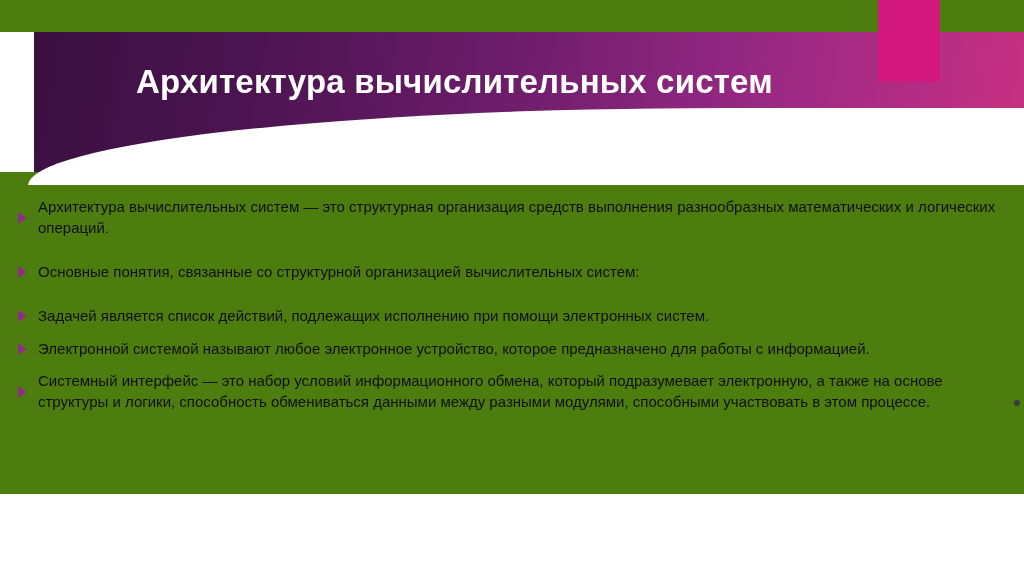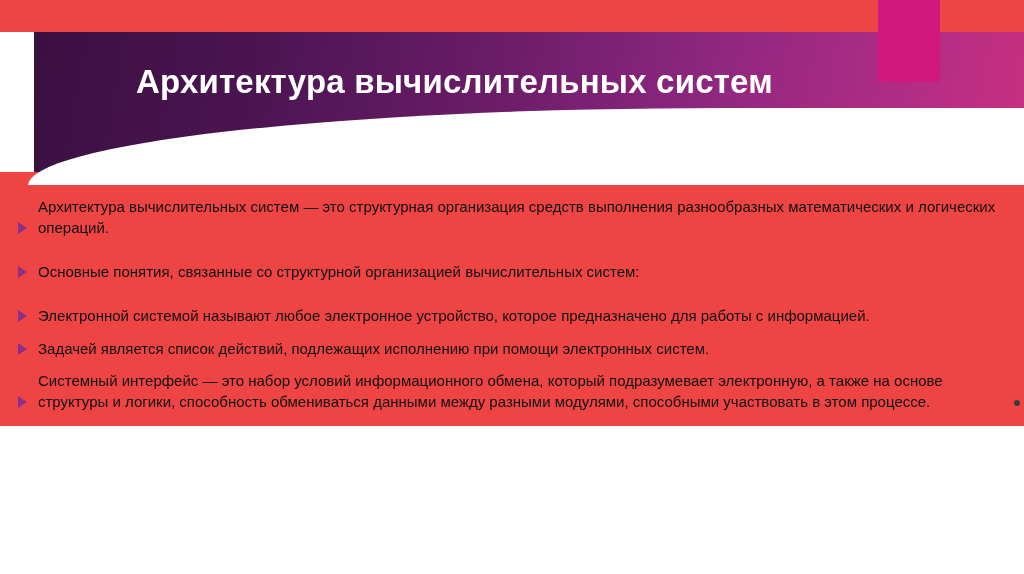--- a/index.html
+++ b/index.html
@@ -9,22 +9,22 @@
   body {
     width: 1024px;
     height: 574px;
     background: #ffffff;
     font-family: "Liberation Sans", sans-serif;
     overflow: hidden;
   }
   .slide {
     position: relative;
     width: 1024px;
-    height: 426px;
-    background: #ef4444;
+    height: 494px;
+    background: #4d7c0f;
     overflow: hidden;
     text-decoration: underline;
   }
 
   
   .header-wrap {
     position: absolute;
     left: 0;
     top: 0;
     width: 1024px;
@@ -89,21 +89,21 @@
 
   
   .content {
     position: absolute;
     left: 16px;
     top: 196px;
     width: 996px;
   }
   .bullet-row {
     display: flex;
-    align-items: flex-end;
+    align-items: center;
     margin-bottom: 11px;
   }
   .bullet-row.gap-after {
     margin-bottom: 22px;
   }
   .bullet-marker {
     flex: 0 0 auto;
     width: 22px;
     padding-top: 4px;
     text-align: left;
@@ -157,26 +157,26 @@
       <span class="bullet-text">Архитектура вычислительных систем — это структурная организация средств выполнения разнообразных математических и логических операций.</span>
     </div>
 
     <div class="bullet-row gap-after">
       <span class="bullet-marker"><span class="tri"></span></span>
       <span class="bullet-text">Основные понятия, связанные со структурной организацией вычислительных систем:</span>
     </div>
 
     <div class="bullet-row">
       <span class="bullet-marker"><span class="tri"></span></span>
-      <span class="bullet-text">Электронной системой называют любое электронное устройство, которое предназначено для работы с информацией.</span>
+      <span class="bullet-text">Задачей является список действий, подлежащих исполнению при помощи электронных систем.</span>
     </div>
 
     <div class="bullet-row">
       <span class="bullet-marker"><span class="tri"></span></span>
-      <span class="bullet-text">Задачей является список действий, подлежащих исполнению при помощи электронных систем.</span>
+      <span class="bullet-text">Электронной системой называют любое электронное устройство, которое предназначено для работы с информацией.</span>
     </div>
 
 
 
 
     <div class="bullet-row">
       <span class="bullet-marker"><span class="tri"></span></span>
       <span class="bullet-text">Системный интерфейс — это набор условий информационного обмена, который подразумевает электронную, а также на основе структуры и логики, способность обмениваться данными между разными модулями, способными участвовать в этом процессе.</span>
     </div>
 

